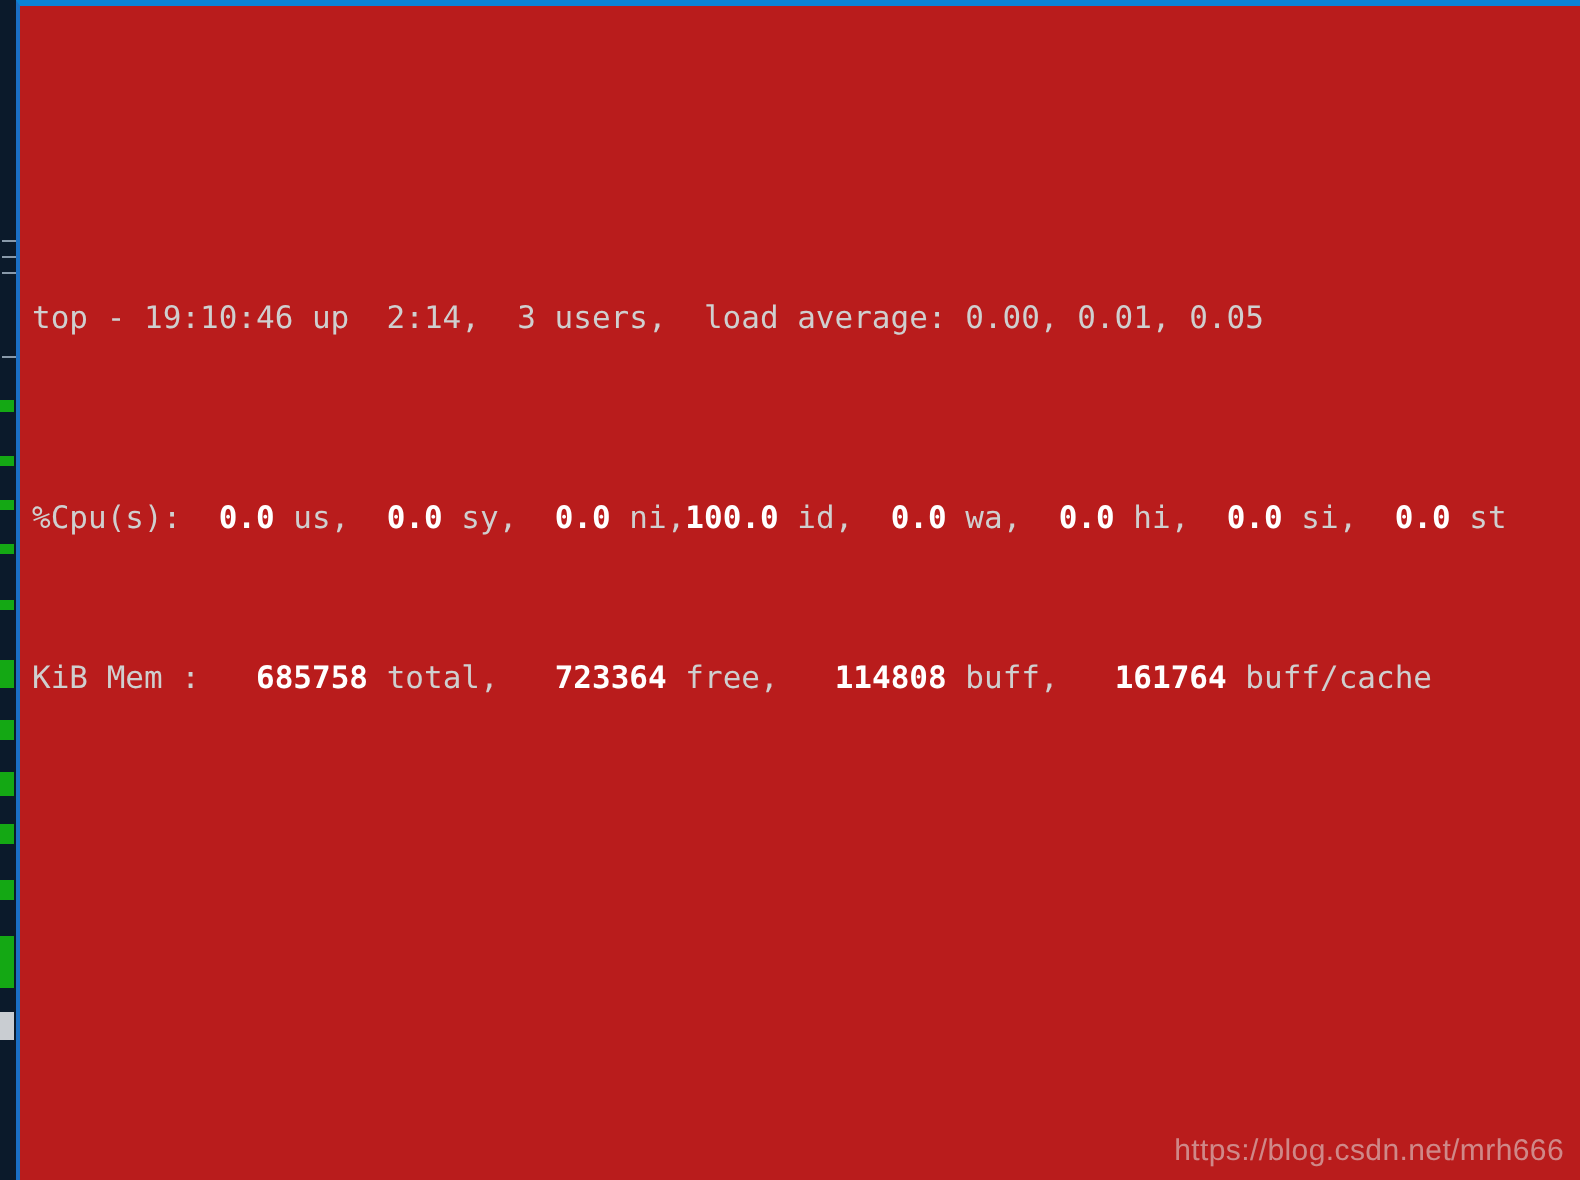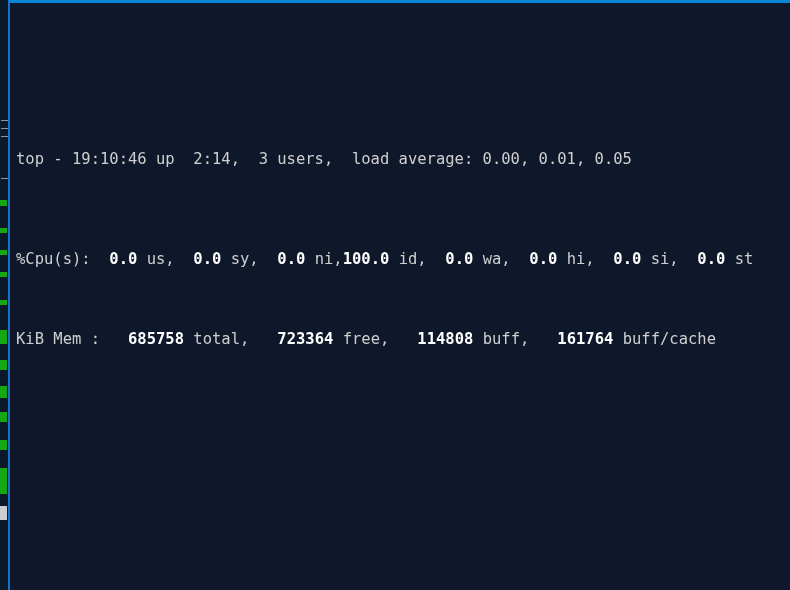--- a/index.html
+++ b/index.html
@@ -50,21 +50,21 @@
     box-sizing: border-box;
     overflow: hidden;
   }
 
   #terminal-screen {
     position: absolute;
     left: 0;
     top: 0;
     right: 0;
     bottom: 0;
-    background: #0f172a;
+    background: #b91c1c;
     font-family: "DejaVu Sans Mono", "Liberation Mono", monospace;
     font-size: 15.5px;
     line-height: 20px;
     white-space: pre;
     color: #d8d8d8;
   }
 
   .summary-block {
     padding-top: 6px;
   }
@@ -129,13 +129,14 @@
 
 
     </div>
 
     
     
     
 
   </div>
 
+  <div id="watermark">https://blog.csdn.net/mrh666</div>
 </div>
 
 </body></html>

